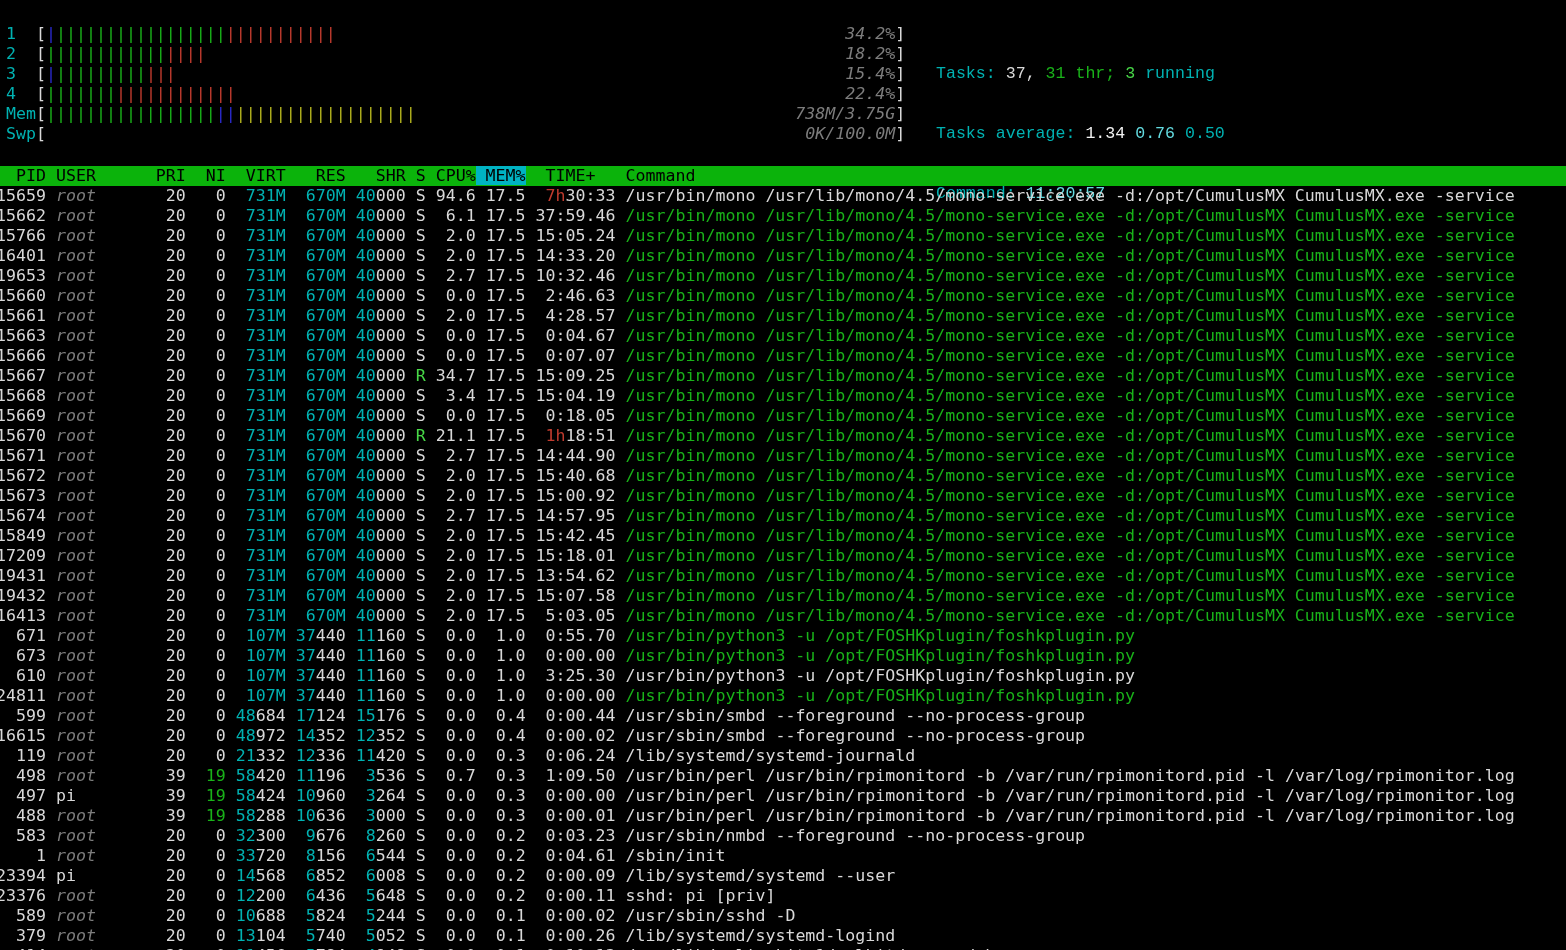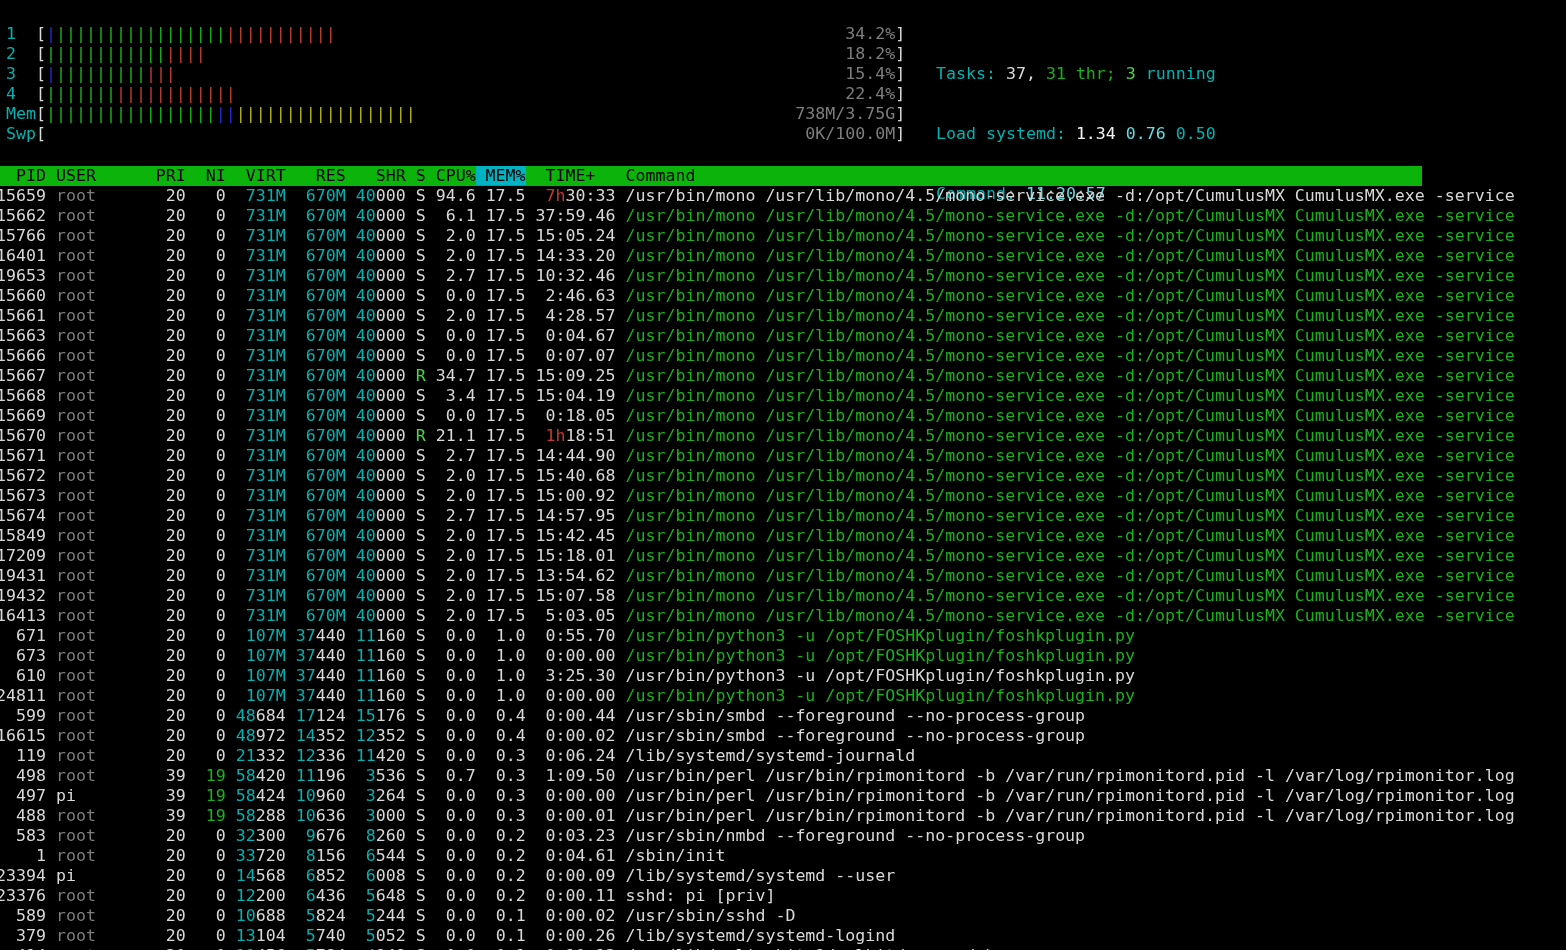--- a/index.html
+++ b/index.html
@@ -1,43 +1,43 @@
 <!DOCTYPE html>
 <html style="--fg: #d9d9d9; --white_bold: #f2f2f2; --gray: #7d7d7d; --cyan: #00b2b2; --bright_cyan: #63dbe0; --green: #19b219; --bright_green: #47d847; --red: #c03b2e; --blue: #2a2ace; --yellow: #b2b21e; --header_bg: #0bb30b; --sort_bg: #00b3c3;"><head>
 <meta charset="utf-8">
 <style>
   html,body{margin:0;padding:0;background:#000;}
   body{width:1566px;height:950px;overflow:hidden;position:relative;}
   .mono{font-family:"DejaVu Sans Mono", monospace;font-size:16.6px;line-height:20px;white-space:pre;font-weight:normal;}
   .c-fg{color:var(--fg);}
   .c-white{color:var(--white_bold);margin-top:19px;}
-  .c-gray{color:var(--gray);}
+  .c-gray{color:var(--gray);font-style:italic;}
   .c-cyan{color:var(--cyan);}
   .c-bcyan{color:var(--bright_cyan);}
   .c-green{color:var(--green);}
   .c-bgreen{color:var(--bright_green);}
   .c-red{color:var(--red);}
   .c-blue{color:var(--blue);}
   .c-yellow{color:var(--yellow);}
   #meters{position:absolute;left:-4px;top:24px;}
-  #summary{position:absolute;left:936px;top:24px;}
-  #table-header{position:absolute;left:0;top:166px;width:1422px;height:20px;background:var(--header_bg);}
+  #summary{position:absolute;left:936px;top:24px;font-family:Liberation Mono, monospace;}
+  #table-header{position:absolute;left:0;top:166px;width:1566px;height:20px;background:var(--header_bg);}
   #table-header .hline{margin-left:-4px;color:#000;}
   #table-header .sort{background:var(--sort_bg);}
   #rows{position:absolute;left:-4px;top:186px;}
   .row,.mline,.hline,.sline{height:20px;}
 </style>
 </head>
 <body>
 
 <div id="meters" class="mono"><div class="mline"><span class="c-cyan"> 1  </span><span class="c-fg">[</span><span class="c-blue">|</span><span class="c-green">|||||||||||||||||</span><span class="c-red">|||||||||||</span><span class="c-gray">                                                   34.2%</span><span class="c-fg">]</span></div><div class="mline"><span class="c-cyan"> 2  </span><span class="c-fg">[</span><span class="c-green">||||||||||||</span><span class="c-red">||||</span><span class="c-gray">                                                                18.2%</span><span class="c-fg">]</span></div><div class="mline"><span class="c-cyan"> 3  </span><span class="c-fg">[</span><span class="c-blue">|</span><span class="c-green">|||||||||</span><span class="c-red">|||</span><span class="c-gray">                                                                   15.4%</span><span class="c-fg">]</span></div><div class="mline"><span class="c-cyan"> 4  </span><span class="c-fg">[</span><span class="c-green">|||||||</span><span class="c-red">||||||||||||</span><span class="c-gray">                                                             22.4%</span><span class="c-fg">]</span></div><div class="mline"><span class="c-cyan"> Mem</span><span class="c-fg">[</span><span class="c-green">|||||||||||||||||</span><span class="c-blue">||</span><span class="c-yellow">||||||||||||||||||</span><span class="c-gray">                                      738M/3.75G</span><span class="c-fg">]</span></div><div class="mline"><span class="c-cyan"> Swp</span><span class="c-fg">[</span><span class="c-gray">                                                                            0K/100.0M</span><span class="c-fg">]</span></div></div>
 
 <div id="summary" class="mono">
   <div class="sline"><span class="c-cyan">Tasks: </span><span class="c-fg">37, </span><span class="c-green">31 thr; </span><span class="c-bgreen">3 </span><span class="c-cyan">running</span></div>
-  <div class="sline"><span class="c-cyan">Load systemd: </span><span class="c-white">1.34 </span><span class="c-bcyan">0.76 </span><span class="c-cyan">0.50</span></div>
+  <div class="sline"><span class="c-cyan">Tasks average: </span><span class="c-white">1.34 </span><span class="c-bcyan">0.76 </span><span class="c-cyan">0.50</span></div>
   <div class="sline"><span class="c-cyan">Command: </span><span class="c-bcyan">11:20:57</span></div>
 </div>
 
 <div id="table-header">
   <div class="hline mono"><span class="">  PID</span><span class=""> </span><span class="">USER     </span><span class=""> PRI</span><span class="">  NI</span><span class="">  VIRT</span><span class="">   RES</span><span class="">   SHR</span><span class=""> </span><span class="">S</span><span class=""> CPU%</span><span class="sort"> MEM%</span><span class="">  TIME+  </span><span class=""> </span><span class="">Command</span></div>
 </div>
 
 <div id="rows" class="mono"><div class="row"><span class="c-fg">15659</span><span class="c-fg"> </span><span class="c-gray">root     </span><span class="c-fg">  20</span><span class="c-fg">   0</span><span class="c-fg">  </span><span class="c-cyan">731M</span><span class="c-fg">  </span><span class="c-cyan">670M</span><span class="c-fg"> </span><span class="c-cyan">40</span><span class="c-fg">000</span><span class="c-fg"> </span><span class="c-fg">S</span><span class="c-fg"> 94.6</span><span class="c-fg"> 17.5</span><span class="c-fg">  </span><span class="c-red">7h</span><span class="c-fg">30:33</span><span class="c-fg"> </span><span class="c-fg">/usr/bin/mono /usr/lib/mono/4.5/mono-service.exe -d:/opt/CumulusMX CumulusMX.exe -service</span></div><div class="row"><span class="c-fg">15662</span><span class="c-fg"> </span><span class="c-gray">root     </span><span class="c-fg">  20</span><span class="c-fg">   0</span><span class="c-fg">  </span><span class="c-cyan">731M</span><span class="c-fg">  </span><span class="c-cyan">670M</span><span class="c-fg"> </span><span class="c-cyan">40</span><span class="c-fg">000</span><span class="c-fg"> </span><span class="c-fg">S</span><span class="c-fg">  6.1</span><span class="c-fg"> 17.5</span><span class="c-fg"> 37:59.46</span><span class="c-fg"> </span><span class="c-green">/usr/bin/mono /usr/lib/mono/4.5/mono-service.exe -d:/opt/CumulusMX CumulusMX.exe -service</span></div><div class="row"><span class="c-fg">15766</span><span class="c-fg"> </span><span class="c-gray">root     </span><span class="c-fg">  20</span><span class="c-fg">   0</span><span class="c-fg">  </span><span class="c-cyan">731M</span><span class="c-fg">  </span><span class="c-cyan">670M</span><span class="c-fg"> </span><span class="c-cyan">40</span><span class="c-fg">000</span><span class="c-fg"> </span><span class="c-fg">S</span><span class="c-fg">  2.0</span><span class="c-fg"> 17.5</span><span class="c-fg"> 15:05.24</span><span class="c-fg"> </span><span class="c-green">/usr/bin/mono /usr/lib/mono/4.5/mono-service.exe -d:/opt/CumulusMX CumulusMX.exe -service</span></div><div class="row"><span class="c-fg">16401</span><span class="c-fg"> </span><span class="c-gray">root     </span><span class="c-fg">  20</span><span class="c-fg">   0</span><span class="c-fg">  </span><span class="c-cyan">731M</span><span class="c-fg">  </span><span class="c-cyan">670M</span><span class="c-fg"> </span><span class="c-cyan">40</span><span class="c-fg">000</span><span class="c-fg"> </span><span class="c-fg">S</span><span class="c-fg">  2.0</span><span class="c-fg"> 17.5</span><span class="c-fg"> 14:33.20</span><span class="c-fg"> </span><span class="c-green">/usr/bin/mono /usr/lib/mono/4.5/mono-service.exe -d:/opt/CumulusMX CumulusMX.exe -service</span></div><div class="row"><span class="c-fg">19653</span><span class="c-fg"> </span><span class="c-gray">root     </span><span class="c-fg">  20</span><span class="c-fg">   0</span><span class="c-fg">  </span><span class="c-cyan">731M</span><span class="c-fg">  </span><span class="c-cyan">670M</span><span class="c-fg"> </span><span class="c-cyan">40</span><span class="c-fg">000</span><span class="c-fg"> </span><span class="c-fg">S</span><span class="c-fg">  2.7</span><span class="c-fg"> 17.5</span><span class="c-fg"> 10:32.46</span><span class="c-fg"> </span><span class="c-green">/usr/bin/mono /usr/lib/mono/4.5/mono-service.exe -d:/opt/CumulusMX CumulusMX.exe -service</span></div><div class="row"><span class="c-fg">15660</span><span class="c-fg"> </span><span class="c-gray">root     </span><span class="c-fg">  20</span><span class="c-fg">   0</span><span class="c-fg">  </span><span class="c-cyan">731M</span><span class="c-fg">  </span><span class="c-cyan">670M</span><span class="c-fg"> </span><span class="c-cyan">40</span><span class="c-fg">000</span><span class="c-fg"> </span><span class="c-fg">S</span><span class="c-fg">  0.0</span><span class="c-fg"> 17.5</span><span class="c-fg">  2:46.63</span><span class="c-fg"> </span><span class="c-green">/usr/bin/mono /usr/lib/mono/4.5/mono-service.exe -d:/opt/CumulusMX CumulusMX.exe -service</span></div><div class="row"><span class="c-fg">15661</span><span class="c-fg"> </span><span class="c-gray">root     </span><span class="c-fg">  20</span><span class="c-fg">   0</span><span class="c-fg">  </span><span class="c-cyan">731M</span><span class="c-fg">  </span><span class="c-cyan">670M</span><span class="c-fg"> </span><span class="c-cyan">40</span><span class="c-fg">000</span><span class="c-fg"> </span><span class="c-fg">S</span><span class="c-fg">  2.0</span><span class="c-fg"> 17.5</span><span class="c-fg">  4:28.57</span><span class="c-fg"> </span><span class="c-green">/usr/bin/mono /usr/lib/mono/4.5/mono-service.exe -d:/opt/CumulusMX CumulusMX.exe -service</span></div><div class="row"><span class="c-fg">15663</span><span class="c-fg"> </span><span class="c-gray">root     </span><span class="c-fg">  20</span><span class="c-fg">   0</span><span class="c-fg">  </span><span class="c-cyan">731M</span><span class="c-fg">  </span><span class="c-cyan">670M</span><span class="c-fg"> </span><span class="c-cyan">40</span><span class="c-fg">000</span><span class="c-fg"> </span><span class="c-fg">S</span><span class="c-fg">  0.0</span><span class="c-fg"> 17.5</span><span class="c-fg">  0:04.67</span><span class="c-fg"> </span><span class="c-green">/usr/bin/mono /usr/lib/mono/4.5/mono-service.exe -d:/opt/CumulusMX CumulusMX.exe -service</span></div><div class="row"><span class="c-fg">15666</span><span class="c-fg"> </span><span class="c-gray">root     </span><span class="c-fg">  20</span><span class="c-fg">   0</span><span class="c-fg">  </span><span class="c-cyan">731M</span><span class="c-fg">  </span><span class="c-cyan">670M</span><span class="c-fg"> </span><span class="c-cyan">40</span><span class="c-fg">000</span><span class="c-fg"> </span><span class="c-fg">S</span><span class="c-fg">  0.0</span><span class="c-fg"> 17.5</span><span class="c-fg">  0:07.07</span><span class="c-fg"> </span><span class="c-green">/usr/bin/mono /usr/lib/mono/4.5/mono-service.exe -d:/opt/CumulusMX CumulusMX.exe -service</span></div><div class="row"><span class="c-fg">15667</span><span class="c-fg"> </span><span class="c-gray">root     </span><span class="c-fg">  20</span><span class="c-fg">   0</span><span class="c-fg">  </span><span class="c-cyan">731M</span><span class="c-fg">  </span><span class="c-cyan">670M</span><span class="c-fg"> </span><span class="c-cyan">40</span><span class="c-fg">000</span><span class="c-fg"> </span><span class="c-bgreen">R</span><span class="c-fg"> 34.7</span><span class="c-fg"> 17.5</span><span class="c-fg"> 15:09.25</span><span class="c-fg"> </span><span class="c-green">/usr/bin/mono /usr/lib/mono/4.5/mono-service.exe -d:/opt/CumulusMX CumulusMX.exe -service</span></div><div class="row"><span class="c-fg">15668</span><span class="c-fg"> </span><span class="c-gray">root     </span><span class="c-fg">  20</span><span class="c-fg">   0</span><span class="c-fg">  </span><span class="c-cyan">731M</span><span class="c-fg">  </span><span class="c-cyan">670M</span><span class="c-fg"> </span><span class="c-cyan">40</span><span class="c-fg">000</span><span class="c-fg"> </span><span class="c-fg">S</span><span class="c-fg">  3.4</span><span class="c-fg"> 17.5</span><span class="c-fg"> 15:04.19</span><span class="c-fg"> </span><span class="c-green">/usr/bin/mono /usr/lib/mono/4.5/mono-service.exe -d:/opt/CumulusMX CumulusMX.exe -service</span></div><div class="row"><span class="c-fg">15669</span><span class="c-fg"> </span><span class="c-gray">root     </span><span class="c-fg">  20</span><span class="c-fg">   0</span><span class="c-fg">  </span><span class="c-cyan">731M</span><span class="c-fg">  </span><span class="c-cyan">670M</span><span class="c-fg"> </span><span class="c-cyan">40</span><span class="c-fg">000</span><span class="c-fg"> </span><span class="c-fg">S</span><span class="c-fg">  0.0</span><span class="c-fg"> 17.5</span><span class="c-fg">  0:18.05</span><span class="c-fg"> </span><span class="c-green">/usr/bin/mono /usr/lib/mono/4.5/mono-service.exe -d:/opt/CumulusMX CumulusMX.exe -service</span></div><div class="row"><span class="c-fg">15670</span><span class="c-fg"> </span><span class="c-gray">root     </span><span class="c-fg">  20</span><span class="c-fg">   0</span><span class="c-fg">  </span><span class="c-cyan">731M</span><span class="c-fg">  </span><span class="c-cyan">670M</span><span class="c-fg"> </span><span class="c-cyan">40</span><span class="c-fg">000</span><span class="c-fg"> </span><span class="c-bgreen">R</span><span class="c-fg"> 21.1</span><span class="c-fg"> 17.5</span><span class="c-fg">  </span><span class="c-red">1h</span><span class="c-fg">18:51</span><span class="c-fg"> </span><span class="c-green">/usr/bin/mono /usr/lib/mono/4.5/mono-service.exe -d:/opt/CumulusMX CumulusMX.exe -service</span></div><div class="row"><span class="c-fg">15671</span><span class="c-fg"> </span><span class="c-gray">root     </span><span class="c-fg">  20</span><span class="c-fg">   0</span><span class="c-fg">  </span><span class="c-cyan">731M</span><span class="c-fg">  </span><span class="c-cyan">670M</span><span class="c-fg"> </span><span class="c-cyan">40</span><span class="c-fg">000</span><span class="c-fg"> </span><span class="c-fg">S</span><span class="c-fg">  2.7</span><span class="c-fg"> 17.5</span><span class="c-fg"> 14:44.90</span><span class="c-fg"> </span><span class="c-green">/usr/bin/mono /usr/lib/mono/4.5/mono-service.exe -d:/opt/CumulusMX CumulusMX.exe -service</span></div><div class="row"><span class="c-fg">15672</span><span class="c-fg"> </span><span class="c-gray">root     </span><span class="c-fg">  20</span><span class="c-fg">   0</span><span class="c-fg">  </span><span class="c-cyan">731M</span><span class="c-fg">  </span><span class="c-cyan">670M</span><span class="c-fg"> </span><span class="c-cyan">40</span><span class="c-fg">000</span><span class="c-fg"> </span><span class="c-fg">S</span><span class="c-fg">  2.0</span><span class="c-fg"> 17.5</span><span class="c-fg"> 15:40.68</span><span class="c-fg"> </span><span class="c-green">/usr/bin/mono /usr/lib/mono/4.5/mono-service.exe -d:/opt/CumulusMX CumulusMX.exe -service</span></div><div class="row"><span class="c-fg">15673</span><span class="c-fg"> </span><span class="c-gray">root     </span><span class="c-fg">  20</span><span class="c-fg">   0</span><span class="c-fg">  </span><span class="c-cyan">731M</span><span class="c-fg">  </span><span class="c-cyan">670M</span><span class="c-fg"> </span><span class="c-cyan">40</span><span class="c-fg">000</span><span class="c-fg"> </span><span class="c-fg">S</span><span class="c-fg">  2.0</span><span class="c-fg"> 17.5</span><span class="c-fg"> 15:00.92</span><span class="c-fg"> </span><span class="c-green">/usr/bin/mono /usr/lib/mono/4.5/mono-service.exe -d:/opt/CumulusMX CumulusMX.exe -service</span></div><div class="row"><span class="c-fg">15674</span><span class="c-fg"> </span><span class="c-gray">root     </span><span class="c-fg">  20</span><span class="c-fg">   0</span><span class="c-fg">  </span><span class="c-cyan">731M</span><span class="c-fg">  </span><span class="c-cyan">670M</span><span class="c-fg"> </span><span class="c-cyan">40</span><span class="c-fg">000</span><span class="c-fg"> </span><span class="c-fg">S</span><span class="c-fg">  2.7</span><span class="c-fg"> 17.5</span><span class="c-fg"> 14:57.95</span><span class="c-fg"> </span><span class="c-green">/usr/bin/mono /usr/lib/mono/4.5/mono-service.exe -d:/opt/CumulusMX CumulusMX.exe -service</span></div><div class="row"><span class="c-fg">15849</span><span class="c-fg"> </span><span class="c-gray">root     </span><span class="c-fg">  20</span><span class="c-fg">   0</span><span class="c-fg">  </span><span class="c-cyan">731M</span><span class="c-fg">  </span><span class="c-cyan">670M</span><span class="c-fg"> </span><span class="c-cyan">40</span><span class="c-fg">000</span><span class="c-fg"> </span><span class="c-fg">S</span><span class="c-fg">  2.0</span><span class="c-fg"> 17.5</span><span class="c-fg"> 15:42.45</span><span class="c-fg"> </span><span class="c-green">/usr/bin/mono /usr/lib/mono/4.5/mono-service.exe -d:/opt/CumulusMX CumulusMX.exe -service</span></div><div class="row"><span class="c-fg">17209</span><span class="c-fg"> </span><span class="c-gray">root     </span><span class="c-fg">  20</span><span class="c-fg">   0</span><span class="c-fg">  </span><span class="c-cyan">731M</span><span class="c-fg">  </span><span class="c-cyan">670M</span><span class="c-fg"> </span><span class="c-cyan">40</span><span class="c-fg">000</span><span class="c-fg"> </span><span class="c-fg">S</span><span class="c-fg">  2.0</span><span class="c-fg"> 17.5</span><span class="c-fg"> 15:18.01</span><span class="c-fg"> </span><span class="c-green">/usr/bin/mono /usr/lib/mono/4.5/mono-service.exe -d:/opt/CumulusMX CumulusMX.exe -service</span></div><div class="row"><span class="c-fg">19431</span><span class="c-fg"> </span><span class="c-gray">root     </span><span class="c-fg">  20</span><span class="c-fg">   0</span><span class="c-fg">  </span><span class="c-cyan">731M</span><span class="c-fg">  </span><span class="c-cyan">670M</span><span class="c-fg"> </span><span class="c-cyan">40</span><span class="c-fg">000</span><span class="c-fg"> </span><span class="c-fg">S</span><span class="c-fg">  2.0</span><span class="c-fg"> 17.5</span><span class="c-fg"> 13:54.62</span><span class="c-fg"> </span><span class="c-green">/usr/bin/mono /usr/lib/mono/4.5/mono-service.exe -d:/opt/CumulusMX CumulusMX.exe -service</span></div><div class="row"><span class="c-fg">19432</span><span class="c-fg"> </span><span class="c-gray">root     </span><span class="c-fg">  20</span><span class="c-fg">   0</span><span class="c-fg">  </span><span class="c-cyan">731M</span><span class="c-fg">  </span><span class="c-cyan">670M</span><span class="c-fg"> </span><span class="c-cyan">40</span><span class="c-fg">000</span><span class="c-fg"> </span><span class="c-fg">S</span><span class="c-fg">  2.0</span><span class="c-fg"> 17.5</span><span class="c-fg"> 15:07.58</span><span class="c-fg"> </span><span class="c-green">/usr/bin/mono /usr/lib/mono/4.5/mono-service.exe -d:/opt/CumulusMX CumulusMX.exe -service</span></div><div class="row"><span class="c-fg">16413</span><span class="c-fg"> </span><span class="c-gray">root     </span><span class="c-fg">  20</span><span class="c-fg">   0</span><span class="c-fg">  </span><span class="c-cyan">731M</span><span class="c-fg">  </span><span class="c-cyan">670M</span><span class="c-fg"> </span><span class="c-cyan">40</span><span class="c-fg">000</span><span class="c-fg"> </span><span class="c-fg">S</span><span class="c-fg">  2.0</span><span class="c-fg"> 17.5</span><span class="c-fg">  5:03.05</span><span class="c-fg"> </span><span class="c-green">/usr/bin/mono /usr/lib/mono/4.5/mono-service.exe -d:/opt/CumulusMX CumulusMX.exe -service</span></div><div class="row"><span class="c-fg">  671</span><span class="c-fg"> </span><span class="c-gray">root     </span><span class="c-fg">  20</span><span class="c-fg">   0</span><span class="c-fg">  </span><span class="c-cyan">107M</span><span class="c-fg"> </span><span class="c-cyan">37</span><span class="c-fg">440</span><span class="c-fg"> </span><span class="c-cyan">11</span><span class="c-fg">160</span><span class="c-fg"> </span><span class="c-fg">S</span><span class="c-fg">  0.0</span><span class="c-fg">  1.0</span><span class="c-fg">  0:55.70</span><span class="c-fg"> </span><span class="c-green">/usr/bin/python3 -u /opt/FOSHKplugin/foshkplugin.py</span></div><div class="row"><span class="c-fg">  673</span><span class="c-fg"> </span><span class="c-gray">root     </span><span class="c-fg">  20</span><span class="c-fg">   0</span><span class="c-fg">  </span><span class="c-cyan">107M</span><span class="c-fg"> </span><span class="c-cyan">37</span><span class="c-fg">440</span><span class="c-fg"> </span><span class="c-cyan">11</span><span class="c-fg">160</span><span class="c-fg"> </span><span class="c-fg">S</span><span class="c-fg">  0.0</span><span class="c-fg">  1.0</span><span class="c-fg">  0:00.00</span><span class="c-fg"> </span><span class="c-green">/usr/bin/python3 -u /opt/FOSHKplugin/foshkplugin.py</span></div><div class="row"><span class="c-fg">  610</span><span class="c-fg"> </span><span class="c-gray">root     </span><span class="c-fg">  20</span><span class="c-fg">   0</span><span class="c-fg">  </span><span class="c-cyan">107M</span><span class="c-fg"> </span><span class="c-cyan">37</span><span class="c-fg">440</span><span class="c-fg"> </span><span class="c-cyan">11</span><span class="c-fg">160</span><span class="c-fg"> </span><span class="c-fg">S</span><span class="c-fg">  0.0</span><span class="c-fg">  1.0</span><span class="c-fg">  3:25.30</span><span class="c-fg"> </span><span class="c-fg">/usr/bin/python3 -u /opt/FOSHKplugin/foshkplugin.py</span></div><div class="row"><span class="c-fg">24811</span><span class="c-fg"> </span><span class="c-gray">root     </span><span class="c-fg">  20</span><span class="c-fg">   0</span><span class="c-fg">  </span><span class="c-cyan">107M</span><span class="c-fg"> </span><span class="c-cyan">37</span><span class="c-fg">440</span><span class="c-fg"> </span><span class="c-cyan">11</span><span class="c-fg">160</span><span class="c-fg"> </span><span class="c-fg">S</span><span class="c-fg">  0.0</span><span class="c-fg">  1.0</span><span class="c-fg">  0:00.00</span><span class="c-fg"> </span><span class="c-green">/usr/bin/python3 -u /opt/FOSHKplugin/foshkplugin.py</span></div><div class="row"><span class="c-fg">  599</span><span class="c-fg"> </span><span class="c-gray">root     </span><span class="c-fg">  20</span><span class="c-fg">   0</span><span class="c-fg"> </span><span class="c-cyan">48</span><span class="c-fg">684</span><span class="c-fg"> </span><span class="c-cyan">17</span><span class="c-fg">124</span><span class="c-fg"> </span><span class="c-cyan">15</span><span class="c-fg">176</span><span class="c-fg"> </span><span class="c-fg">S</span><span class="c-fg">  0.0</span><span class="c-fg">  0.4</span><span class="c-fg">  0:00.44</span><span class="c-fg"> </span><span class="c-fg">/usr/sbin/smbd --foreground --no-process-group</span></div><div class="row"><span class="c-fg">16615</span><span class="c-fg"> </span><span class="c-gray">root     </span><span class="c-fg">  20</span><span class="c-fg">   0</span><span class="c-fg"> </span><span class="c-cyan">48</span><span class="c-fg">972</span><span class="c-fg"> </span><span class="c-cyan">14</span><span class="c-fg">352</span><span class="c-fg"> </span><span class="c-cyan">12</span><span class="c-fg">352</span><span class="c-fg"> </span><span class="c-fg">S</span><span class="c-fg">  0.0</span><span class="c-fg">  0.4</span><span class="c-fg">  0:00.02</span><span class="c-fg"> </span><span class="c-fg">/usr/sbin/smbd --foreground --no-process-group</span></div><div class="row"><span class="c-fg">  119</span><span class="c-fg"> </span><span class="c-gray">root     </span><span class="c-fg">  20</span><span class="c-fg">   0</span><span class="c-fg"> </span><span class="c-cyan">21</span><span class="c-fg">332</span><span class="c-fg"> </span><span class="c-cyan">12</span><span class="c-fg">336</span><span class="c-fg"> </span><span class="c-cyan">11</span><span class="c-fg">420</span><span class="c-fg"> </span><span class="c-fg">S</span><span class="c-fg">  0.0</span><span class="c-fg">  0.3</span><span class="c-fg">  0:06.24</span><span class="c-fg"> </span><span class="c-fg">/lib/systemd/systemd-journald</span></div><div class="row"><span class="c-fg">  498</span><span class="c-fg"> </span><span class="c-gray">root     </span><span class="c-fg">  39</span><span class="c-green">  19</span><span class="c-fg"> </span><span class="c-cyan">58</span><span class="c-fg">420</span><span class="c-fg"> </span><span class="c-cyan">11</span><span class="c-fg">196</span><span class="c-fg">  </span><span class="c-cyan">3</span><span class="c-fg">536</span><span class="c-fg"> </span><span class="c-fg">S</span><span class="c-fg">  0.7</span><span class="c-fg">  0.3</span><span class="c-fg">  1:09.50</span><span class="c-fg"> </span><span class="c-fg">/usr/bin/perl /usr/bin/rpimonitord -b /var/run/rpimonitord.pid -l /var/log/rpimonitor.log</span></div><div class="row"><span class="c-fg">  497</span><span class="c-fg"> </span><span class="c-fg">pi       </span><span class="c-fg">  39</span><span class="c-green">  19</span><span class="c-fg"> </span><span class="c-cyan">58</span><span class="c-fg">424</span><span class="c-fg"> </span><span class="c-cyan">10</span><span class="c-fg">960</span><span class="c-fg">  </span><span class="c-cyan">3</span><span class="c-fg">264</span><span class="c-fg"> </span><span class="c-fg">S</span><span class="c-fg">  0.0</span><span class="c-fg">  0.3</span><span class="c-fg">  0:00.00</span><span class="c-fg"> </span><span class="c-fg">/usr/bin/perl /usr/bin/rpimonitord -b /var/run/rpimonitord.pid -l /var/log/rpimonitor.log</span></div><div class="row"><span class="c-fg">  488</span><span class="c-fg"> </span><span class="c-gray">root     </span><span class="c-fg">  39</span><span class="c-green">  19</span><span class="c-fg"> </span><span class="c-cyan">58</span><span class="c-fg">288</span><span class="c-fg"> </span><span class="c-cyan">10</span><span class="c-fg">636</span><span class="c-fg">  </span><span class="c-cyan">3</span><span class="c-fg">000</span><span class="c-fg"> </span><span class="c-fg">S</span><span class="c-fg">  0.0</span><span class="c-fg">  0.3</span><span class="c-fg">  0:00.01</span><span class="c-fg"> </span><span class="c-fg">/usr/bin/perl /usr/bin/rpimonitord -b /var/run/rpimonitord.pid -l /var/log/rpimonitor.log</span></div><div class="row"><span class="c-fg">  583</span><span class="c-fg"> </span><span class="c-gray">root     </span><span class="c-fg">  20</span><span class="c-fg">   0</span><span class="c-fg"> </span><span class="c-cyan">32</span><span class="c-fg">300</span><span class="c-fg">  </span><span class="c-cyan">9</span><span class="c-fg">676</span><span class="c-fg">  </span><span class="c-cyan">8</span><span class="c-fg">260</span><span class="c-fg"> </span><span class="c-fg">S</span><span class="c-fg">  0.0</span><span class="c-fg">  0.2</span><span class="c-fg">  0:03.23</span><span class="c-fg"> </span><span class="c-fg">/usr/sbin/nmbd --foreground --no-process-group</span></div><div class="row"><span class="c-fg">    1</span><span class="c-fg"> </span><span class="c-gray">root     </span><span class="c-fg">  20</span><span class="c-fg">   0</span><span class="c-fg"> </span><span class="c-cyan">33</span><span class="c-fg">720</span><span class="c-fg">  </span><span class="c-cyan">8</span><span class="c-fg">156</span><span class="c-fg">  </span><span class="c-cyan">6</span><span class="c-fg">544</span><span class="c-fg"> </span><span class="c-fg">S</span><span class="c-fg">  0.0</span><span class="c-fg">  0.2</span><span class="c-fg">  0:04.61</span><span class="c-fg"> </span><span class="c-fg">/sbin/init</span></div><div class="row"><span class="c-fg">23394</span><span class="c-fg"> </span><span class="c-fg">pi       </span><span class="c-fg">  20</span><span class="c-fg">   0</span><span class="c-fg"> </span><span class="c-cyan">14</span><span class="c-fg">568</span><span class="c-fg">  </span><span class="c-cyan">6</span><span class="c-fg">852</span><span class="c-fg">  </span><span class="c-cyan">6</span><span class="c-fg">008</span><span class="c-fg"> </span><span class="c-fg">S</span><span class="c-fg">  0.0</span><span class="c-fg">  0.2</span><span class="c-fg">  0:00.09</span><span class="c-fg"> </span><span class="c-fg">/lib/systemd/systemd --user</span></div><div class="row"><span class="c-fg">23376</span><span class="c-fg"> </span><span class="c-gray">root     </span><span class="c-fg">  20</span><span class="c-fg">   0</span><span class="c-fg"> </span><span class="c-cyan">12</span><span class="c-fg">200</span><span class="c-fg">  </span><span class="c-cyan">6</span><span class="c-fg">436</span><span class="c-fg">  </span><span class="c-cyan">5</span><span class="c-fg">648</span><span class="c-fg"> </span><span class="c-fg">S</span><span class="c-fg">  0.0</span><span class="c-fg">  0.2</span><span class="c-fg">  0:00.11</span><span class="c-fg"> </span><span class="c-fg">sshd: pi [priv]</span></div><div class="row"><span class="c-fg">  589</span><span class="c-fg"> </span><span class="c-gray">root     </span><span class="c-fg">  20</span><span class="c-fg">   0</span><span class="c-fg"> </span><span class="c-cyan">10</span><span class="c-fg">688</span><span class="c-fg">  </span><span class="c-cyan">5</span><span class="c-fg">824</span><span class="c-fg">  </span><span class="c-cyan">5</span><span class="c-fg">244</span><span class="c-fg"> </span><span class="c-fg">S</span><span class="c-fg">  0.0</span><span class="c-fg">  0.1</span><span class="c-fg">  0:00.02</span><span class="c-fg"> </span><span class="c-fg">/usr/sbin/sshd -D</span></div><div class="row"><span class="c-fg">  379</span><span class="c-fg"> </span><span class="c-gray">root     </span><span class="c-fg">  20</span><span class="c-fg">   0</span><span class="c-fg"> </span><span class="c-cyan">13</span><span class="c-fg">104</span><span class="c-fg">  </span><span class="c-cyan">5</span><span class="c-fg">740</span><span class="c-fg">  </span><span class="c-cyan">5</span><span class="c-fg">052</span><span class="c-fg"> </span><span class="c-fg">S</span><span class="c-fg">  0.0</span><span class="c-fg">  0.1</span><span class="c-fg">  0:00.26</span><span class="c-fg"> </span><span class="c-fg">/lib/systemd/systemd-logind</span></div><div class="row"><span class="c-fg">  414</span><span class="c-fg"> </span><span class="c-gray">root     </span><span class="c-fg">  20</span><span class="c-fg">   0</span><span class="c-fg"> </span><span class="c-cyan">11</span><span class="c-fg">456</span><span class="c-fg">  </span><span class="c-cyan">5</span><span class="c-fg">784</span><span class="c-fg">  </span><span class="c-cyan">4</span><span class="c-fg">948</span><span class="c-fg"> </span><span class="c-fg">S</span><span class="c-fg">  0.0</span><span class="c-fg">  0.1</span><span class="c-fg">  0:10.13</span><span class="c-fg"> </span><span class="c-fg">/usr/lib/policykit-1/polkitd --no-debug</span></div></div>
 
 </body></html>

